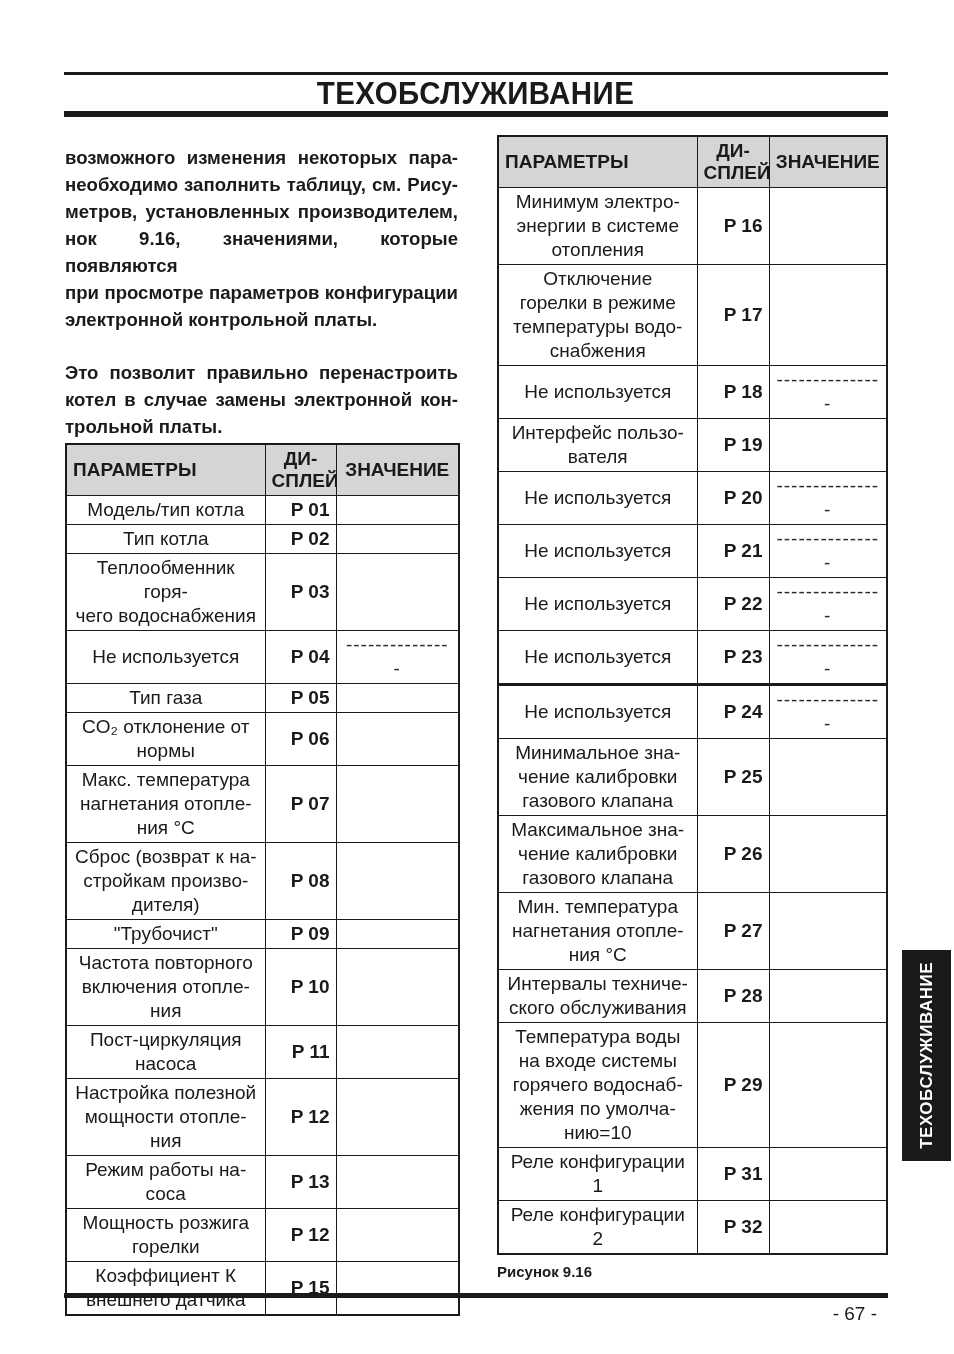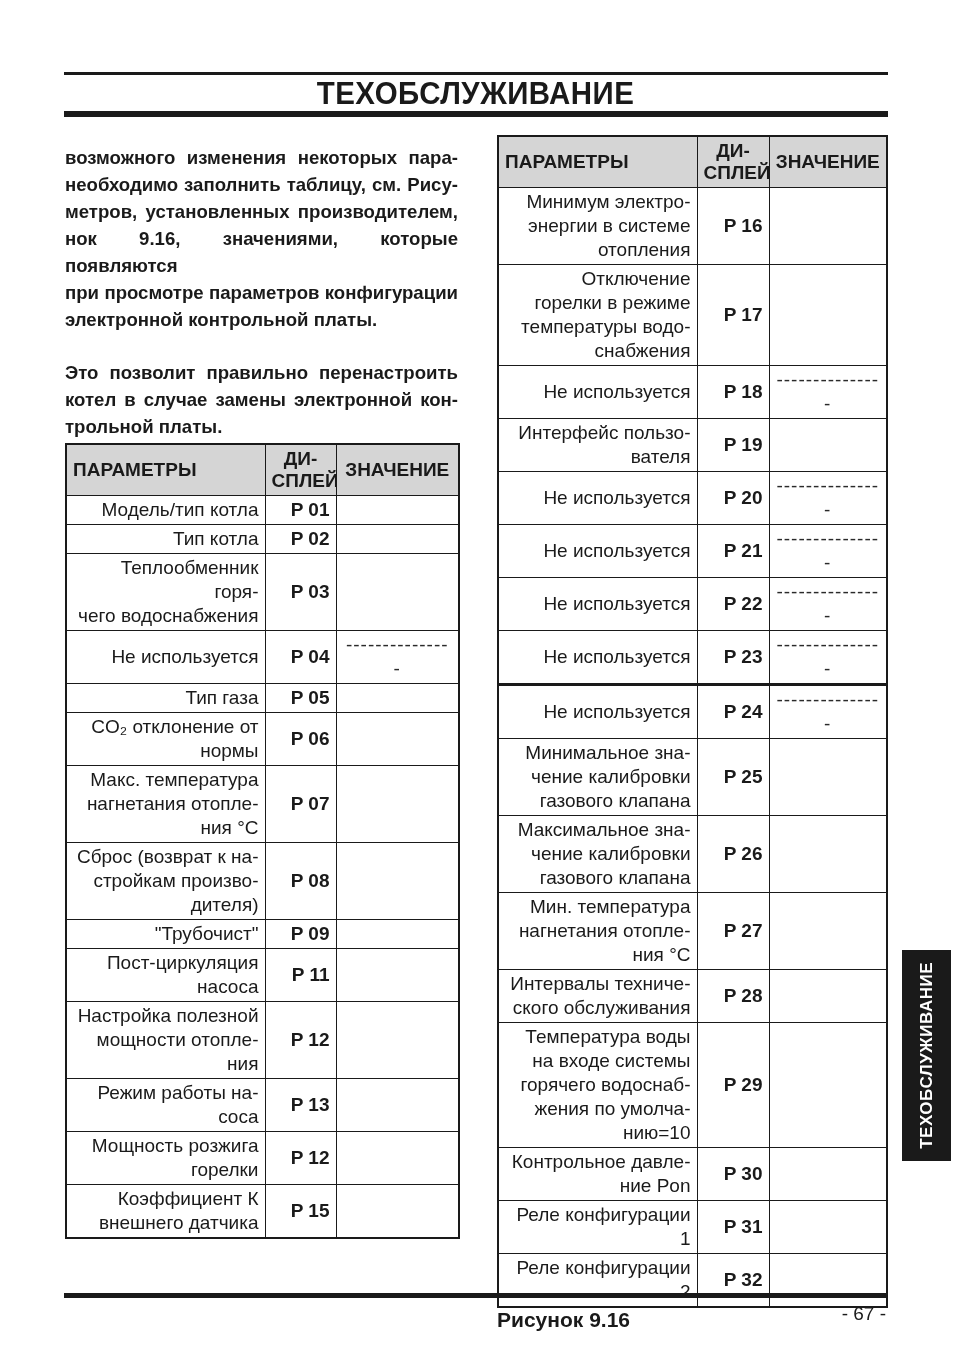--- a/index.html
+++ b/index.html
@@ -44,42 +44,42 @@
     font-size: 19px; line-height: 24px;
     padding: 2px 6px;
     overflow: hidden;
   }
   table.ptable th {
     background: #d5d5d5; font-weight: bold; height: 46px;
     line-height: 22px; white-space: pre-line;
   }
   .h-param { text-align: left; }
   .h-disp, .h-val { text-align: center; }
-  .c-param { text-align: right; white-space: pre-line; }
+  .c-param { text-align: center; white-space: pre-line; }
   .c-disp  { text-align: right; font-weight: bold; white-space: nowrap; }
   .c-val   { text-align: center; letter-spacing: 1px; color: #2a2a2a; }
   tr.thick-top td { border-top-width: 3.2px; }
   .w-param { width: 199px; } .w-disp { width: 71px; } .w-val { width: 123px; }
   .col-right .w-param { width: 199px; } .col-right .w-disp { width: 72px; } .col-right .w-val { width: 118px; }
 
-  .caption { font-size: 21px; font-weight: bold; line-height: 24px; }
+  .caption { font-size: 15px; font-weight: bold; margin-top: 5px; line-height: 24px; }
 
   
   .side-tab {
     position: absolute; right: 3px; top: 950px; width: 49px; height: 211px;
     background: #1a1a1a; display: flex; align-items: center; justify-content: center;
   }
   .side-tab-text {
     writing-mode: vertical-rl; transform: rotate(180deg);
     color: #ffffff; font-weight: bold; font-size: 17px; letter-spacing: 0.5px;
     white-space: nowrap;
   }
 
   .page-num {
-    position: absolute; right: 68px; top: 1302px;
+    position: absolute; right: 77px; top: 1302px;
     font-size: 19px; line-height: 24px;
   }
 </style>
 </head>
 <body>
 
 <div class="rule rule-thin"></div>
 <div class="title">
   <span class="title-inner">ТЕХОБСЛУЖИВАНИЕ</span>
 </div>
@@ -162,20 +162,27 @@
 дителя)</td>
     <td class="c-disp">P 08</td>
     <td class="c-val"></td>
   </tr>
         <tr>
     <td class="c-param">"Трубочист"</td>
     <td class="c-disp">P 09</td>
     <td class="c-val"></td>
   </tr>
         <tr>
+    <td class="c-param">Частота повторного
+включения отопле-
+ния</td>
+    <td class="c-disp">P 10</td>
+    <td class="c-val"></td>
+  </tr>
+        <tr>
     <td class="c-param">Пост-циркуляция
 насоса</td>
     <td class="c-disp">P 11</td>
     <td class="c-val"></td>
   </tr>
         <tr>
     <td class="c-param">Настройка полезной
 мощности отопле-
 ния</td>
     <td class="c-disp">P 12</td>
@@ -300,26 +307,20 @@
         <tr>
     <td class="c-param">Температура воды
 на входе системы
 горячего водоснаб-
 жения по умолча-
 нию=10</td>
     <td class="c-disp">P 29</td>
     <td class="c-val"></td>
   </tr>
         <tr>
-    <td class="c-param">Контрольное давле-
-ние Pon</td>
-    <td class="c-disp">P 30</td>
-    <td class="c-val"></td>
-  </tr>
-        <tr>
     <td class="c-param">Реле конфигурации 1</td>
     <td class="c-disp">P 31</td>
     <td class="c-val"></td>
   </tr>
         <tr>
     <td class="c-param">Реле конфигурации 2</td>
     <td class="c-disp">P 32</td>
     <td class="c-val"></td>
   </tr>
       </tbody>

